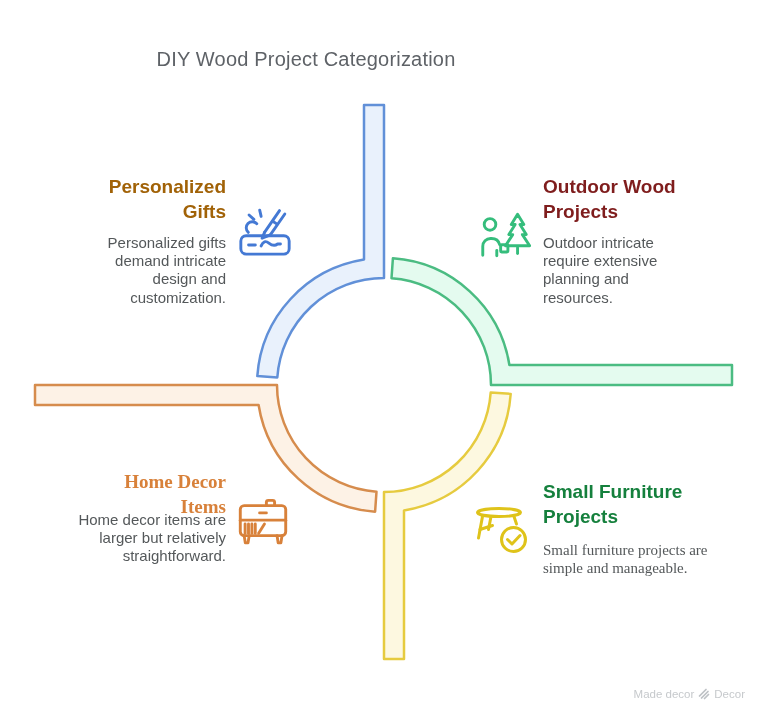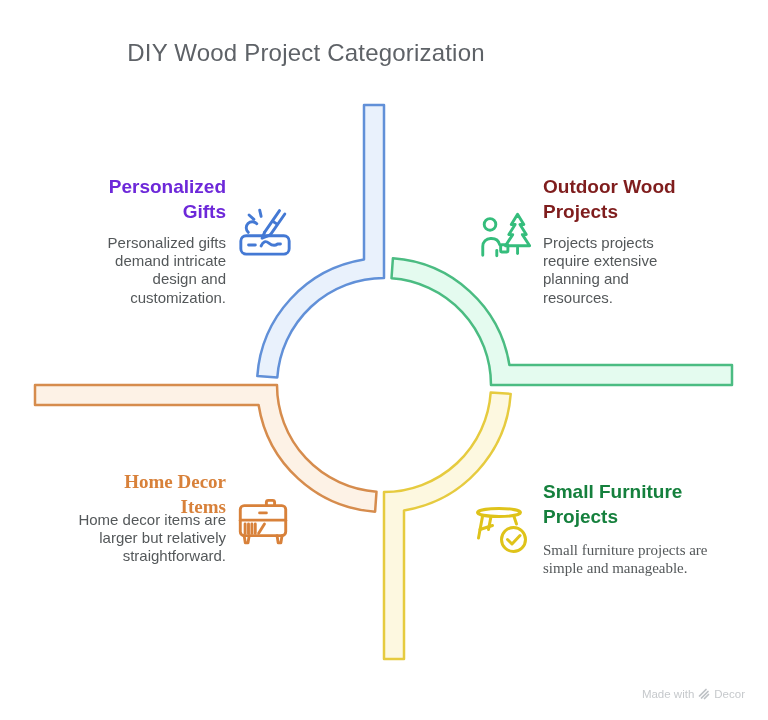--- a/index.html
+++ b/index.html
@@ -1,22 +1,22 @@
 <!DOCTYPE html>
 <html><head>
 <meta charset="utf-8">
 <style>
   html,body{margin:0;padding:0;background:#ffffff;}
   .canvas{
     position:relative;width:768px;height:720px;background:#ffffff;overflow:hidden;
     font-family:"Liberation Sans",sans-serif;
   }
   .title{
-    position:absolute;left:0;top:39px;width:612px;text-align:center;
-    font-size:24px;font-weight:500;letter-spacing:.2px;
+    position:absolute;left:0;top:48px;width:612px;text-align:center;
+    font-size:20px;font-weight:500;letter-spacing:.2px;
   }
   .arms{position:absolute;left:0;top:0;}
   .arm{stroke-width:2.5;stroke-linejoin:round;}
   .heading{
     position:absolute;font-size:19px;font-weight:700;line-height:25px;
     white-space:pre-line;
   }
   .body-text{
     position:absolute;font-size:15px;line-height:18.2px;white-space:pre-line;
   }
@@ -53,21 +53,21 @@
   <div class="title" style="color: rgb(94, 98, 103);">DIY Wood Project Categorization</div>
 
   <svg class="arms" width="768" height="720" viewBox="0 0 768 720">
     <path class="arm" d="M364,105 L384,105 L384,278 A107,107 0 0 0 277.3,377.5 L257.3,376.1 A127,127 0 0 1 364,259.6 Z" style="fill: rgb(233, 241, 252); stroke: rgb(97, 144, 216);"></path>
     <path class="arm" d="M732,365 L732,385 L491,385 A107,107 0 0 0 391.5,278.3 L392.9,258.3 A127,127 0 0 1 509.4,365 Z" style="fill: rgb(228, 251, 239); stroke: rgb(75, 188, 130);"></path>
     <path class="arm" d="M35,405 L35,385 L277,385 A107,107 0 0 0 376.5,491.7 L375.1,511.7 A127,127 0 0 1 258.6,405 Z" style="fill: rgb(253, 242, 230); stroke: rgb(214, 140, 77);"></path>
     <path class="arm" d="M404,659 L384,659 L384,492 A107,107 0 0 0 490.7,392.5 L510.7,393.9 A127,127 0 0 1 404,510.4 Z" style="fill: rgb(253, 248, 224); stroke: rgb(230, 203, 63);"></path>
   </svg>
 
   <div class="q-tl">
-    <div class="heading h-tl" style="color: #6d28d9;">Personalized
+    <div class="heading h-tl" style="color: #a16207;">Personalized
 Gifts</div>
     <div class="body-text b-tl" style="color: rgb(84, 88, 90);">Personalized gifts
 demand intricate
 design and
 customization.</div>
     <div class="icon i-tl" style="color: rgb(68, 121, 212);">
       <svg width="58" height="58" viewBox="0 0 60 60">
         <rect x="5" y="37" width="50" height="19" rx="5.5"></rect>
         <path d="M13,46.5 h7"></path>
         <path d="M26,47.5 q3,-7 8,-3 t9,1 h3"></path>
@@ -78,21 +78,21 @@
         <path d="M38,22 l4.5,3"></path>
         <path d="M24.5,10.5 l1.5,6.5"></path>
         <path d="M13.5,15.5 l5,4.5"></path>
       </svg>
     </div>
   </div>
 
   <div class="q-tr">
     <div class="heading h-tr" style="color: #7f1d1d;">Outdoor Wood
 Projects</div>
-    <div class="body-text b-tr" style="color: rgb(84, 88, 90);">Projects projects
+    <div class="body-text b-tr" style="color: rgb(84, 88, 90);">Outdoor intricate
 require extensive
 planning and
 resources.</div>
     <div class="icon i-tr" style="color: rgb(53, 189, 124);">
       <svg width="58" height="58" viewBox="0 0 60 60">
         <circle cx="14.5" cy="17" r="6"></circle>
         <path d="M7,49 V39.5 a8,8 0 0 1 8,-8 h1 q7,0 8.5,6.5"></path>
         <rect x="25.5" y="38" width="7.5" height="7.5" rx="1"></rect>
         <path d="M21.5,49.5 v-5.5"></path>
         <path d="M43,6.5 L36.5,17 L40.5,17 L34,27.5 L38,27.5 L30.5,39 L55.5,39 L48,27.5 L52,27.5 L45.5,17 L49.5,17 Z"></path>
@@ -136,21 +136,21 @@
         <path d="M17,16.5 L14.5,29.5"></path>
         <path d="M6,29.5 L18.5,25.5"></path>
         <path d="M40,16.5 L42.5,24"></path>
         <circle cx="39.5" cy="39.5" r="12"></circle>
         <path d="M33.5,39.5 L38,44 L46,35.5"></path>
       </svg>
     </div>
   </div>
 
   <div class="watermark" style="color: rgb(198, 201, 204);">
-    <span>Made with</span>
+    <span>Made decor</span>
     <svg class="napkin-logo" width="12" height="12" viewBox="0 0 12 12">
       <path d="M1.5,8 L8,1.5"></path>
       <path d="M3.5,10 L10,3.5"></path>
       <path d="M6.5,10.5 L10.5,6.5"></path>
     </svg>
     <span>Decor</span>
   </div>
 
 </div>
 

